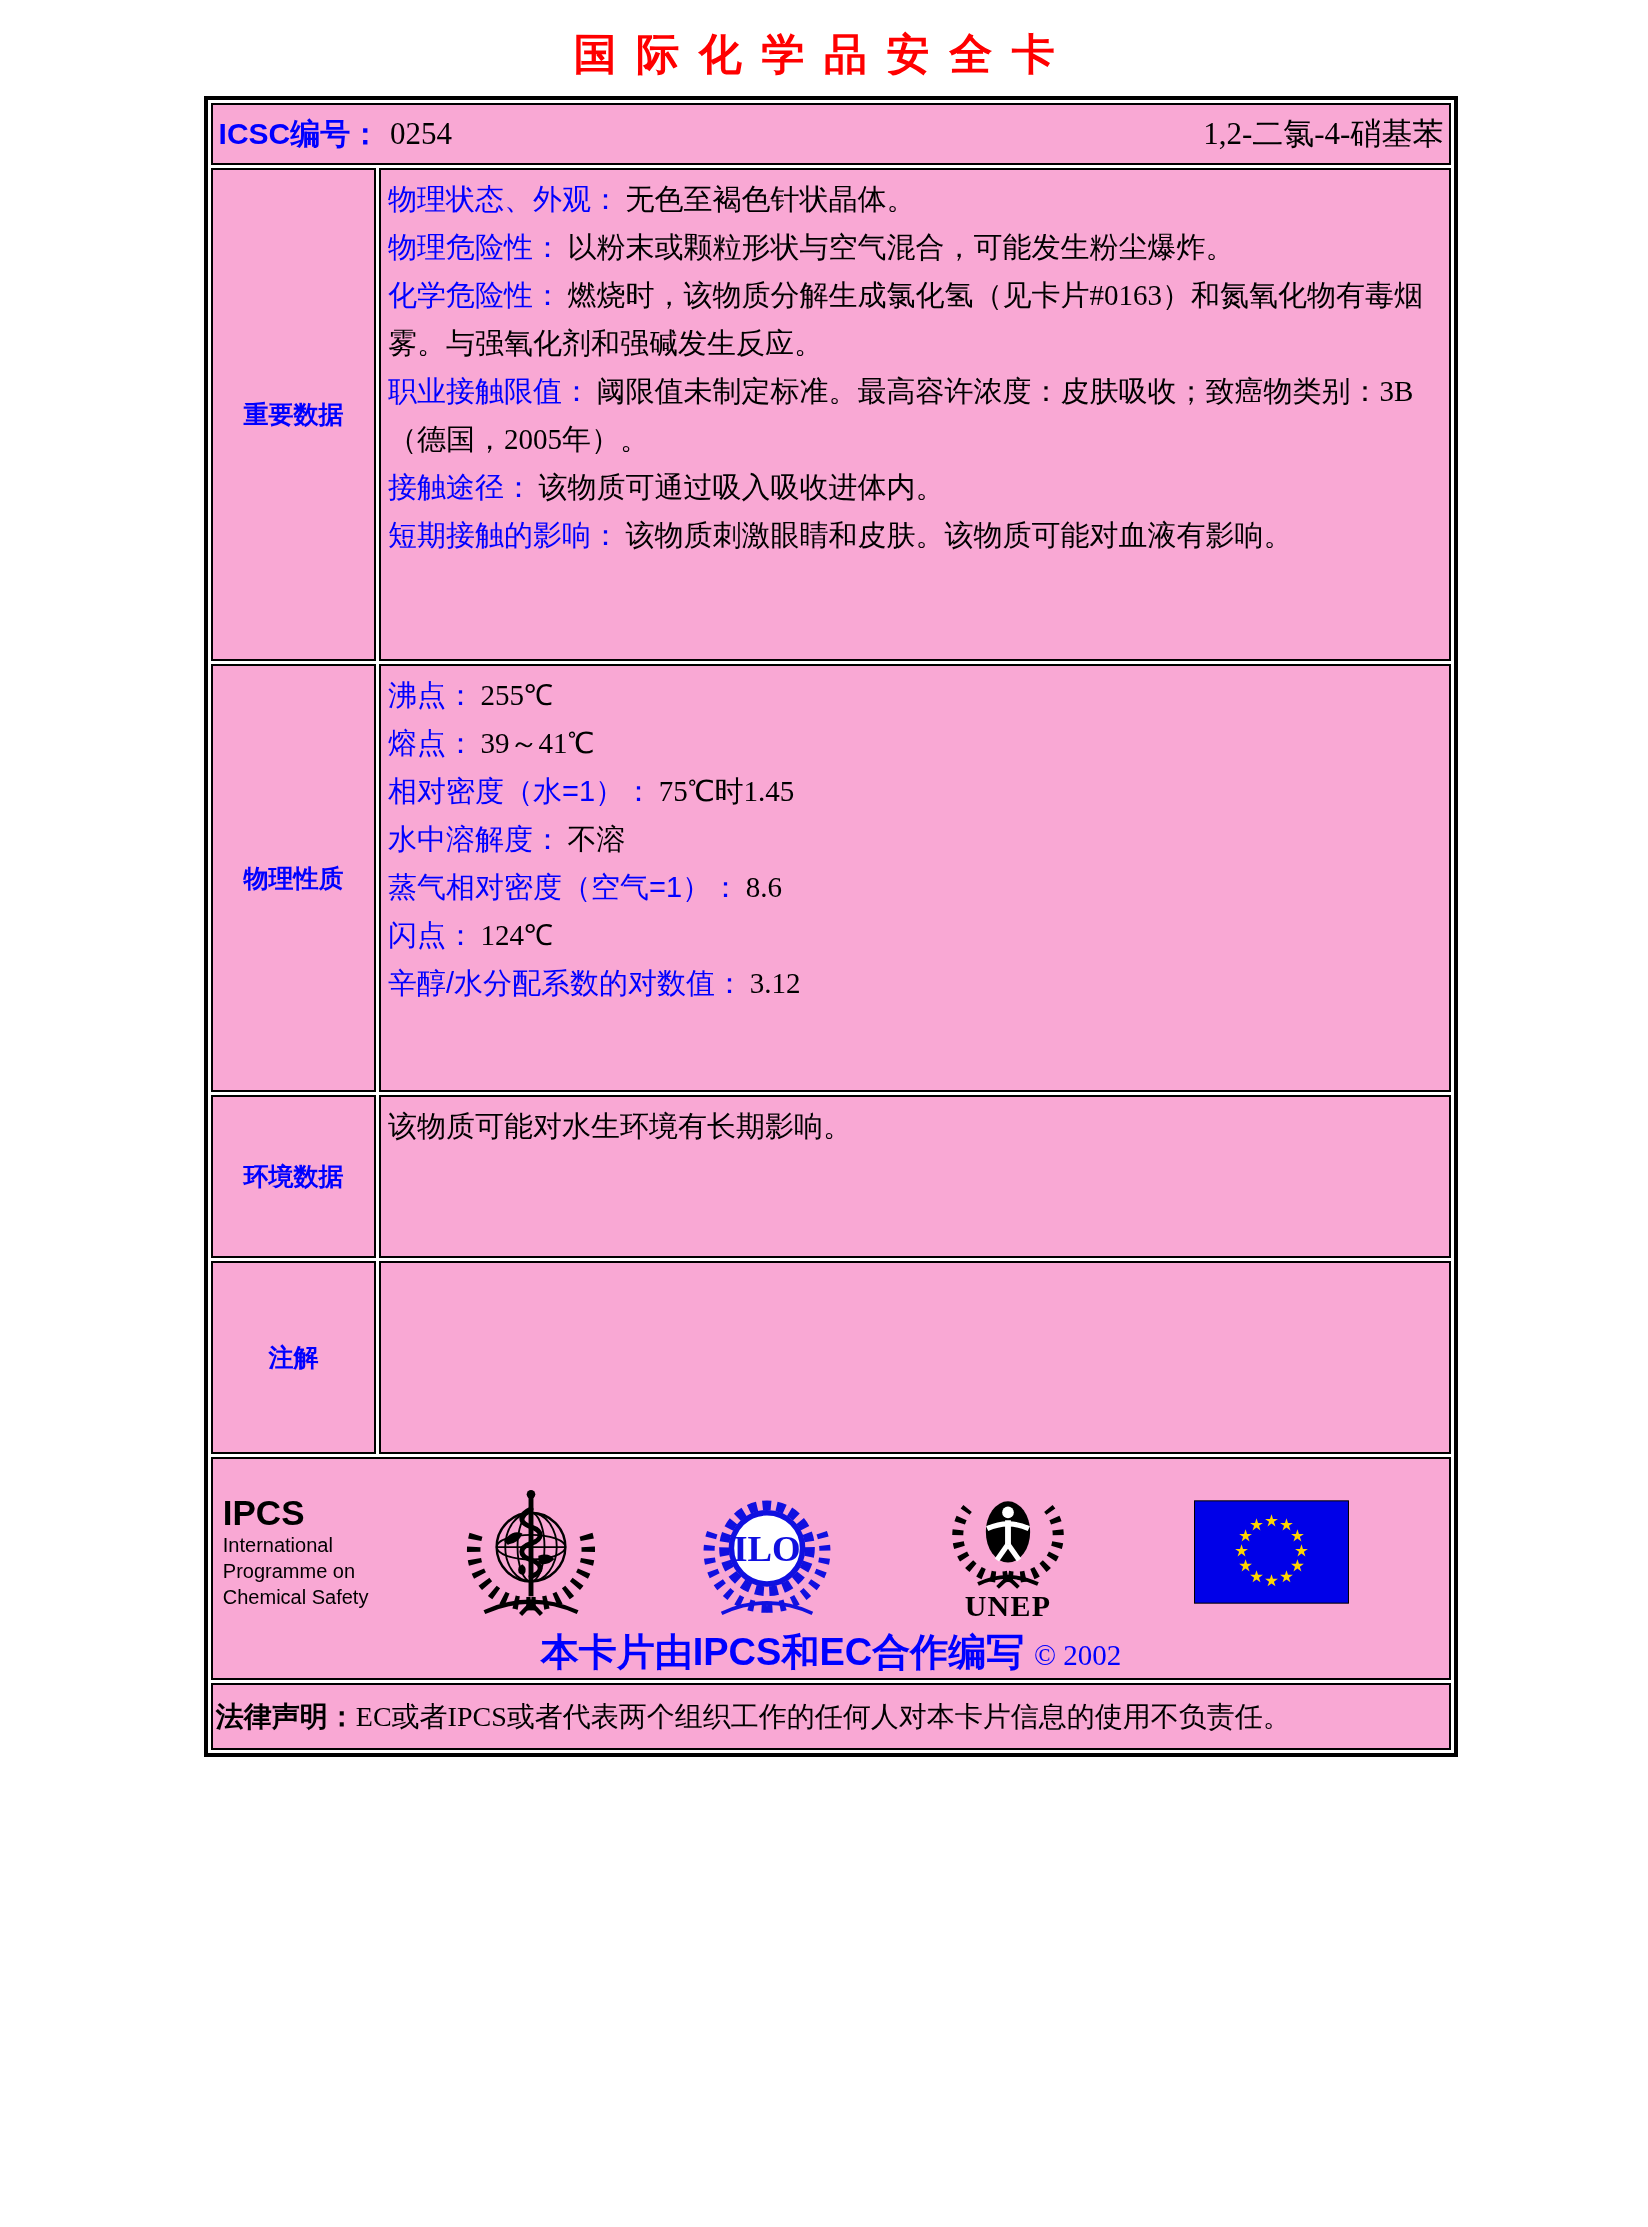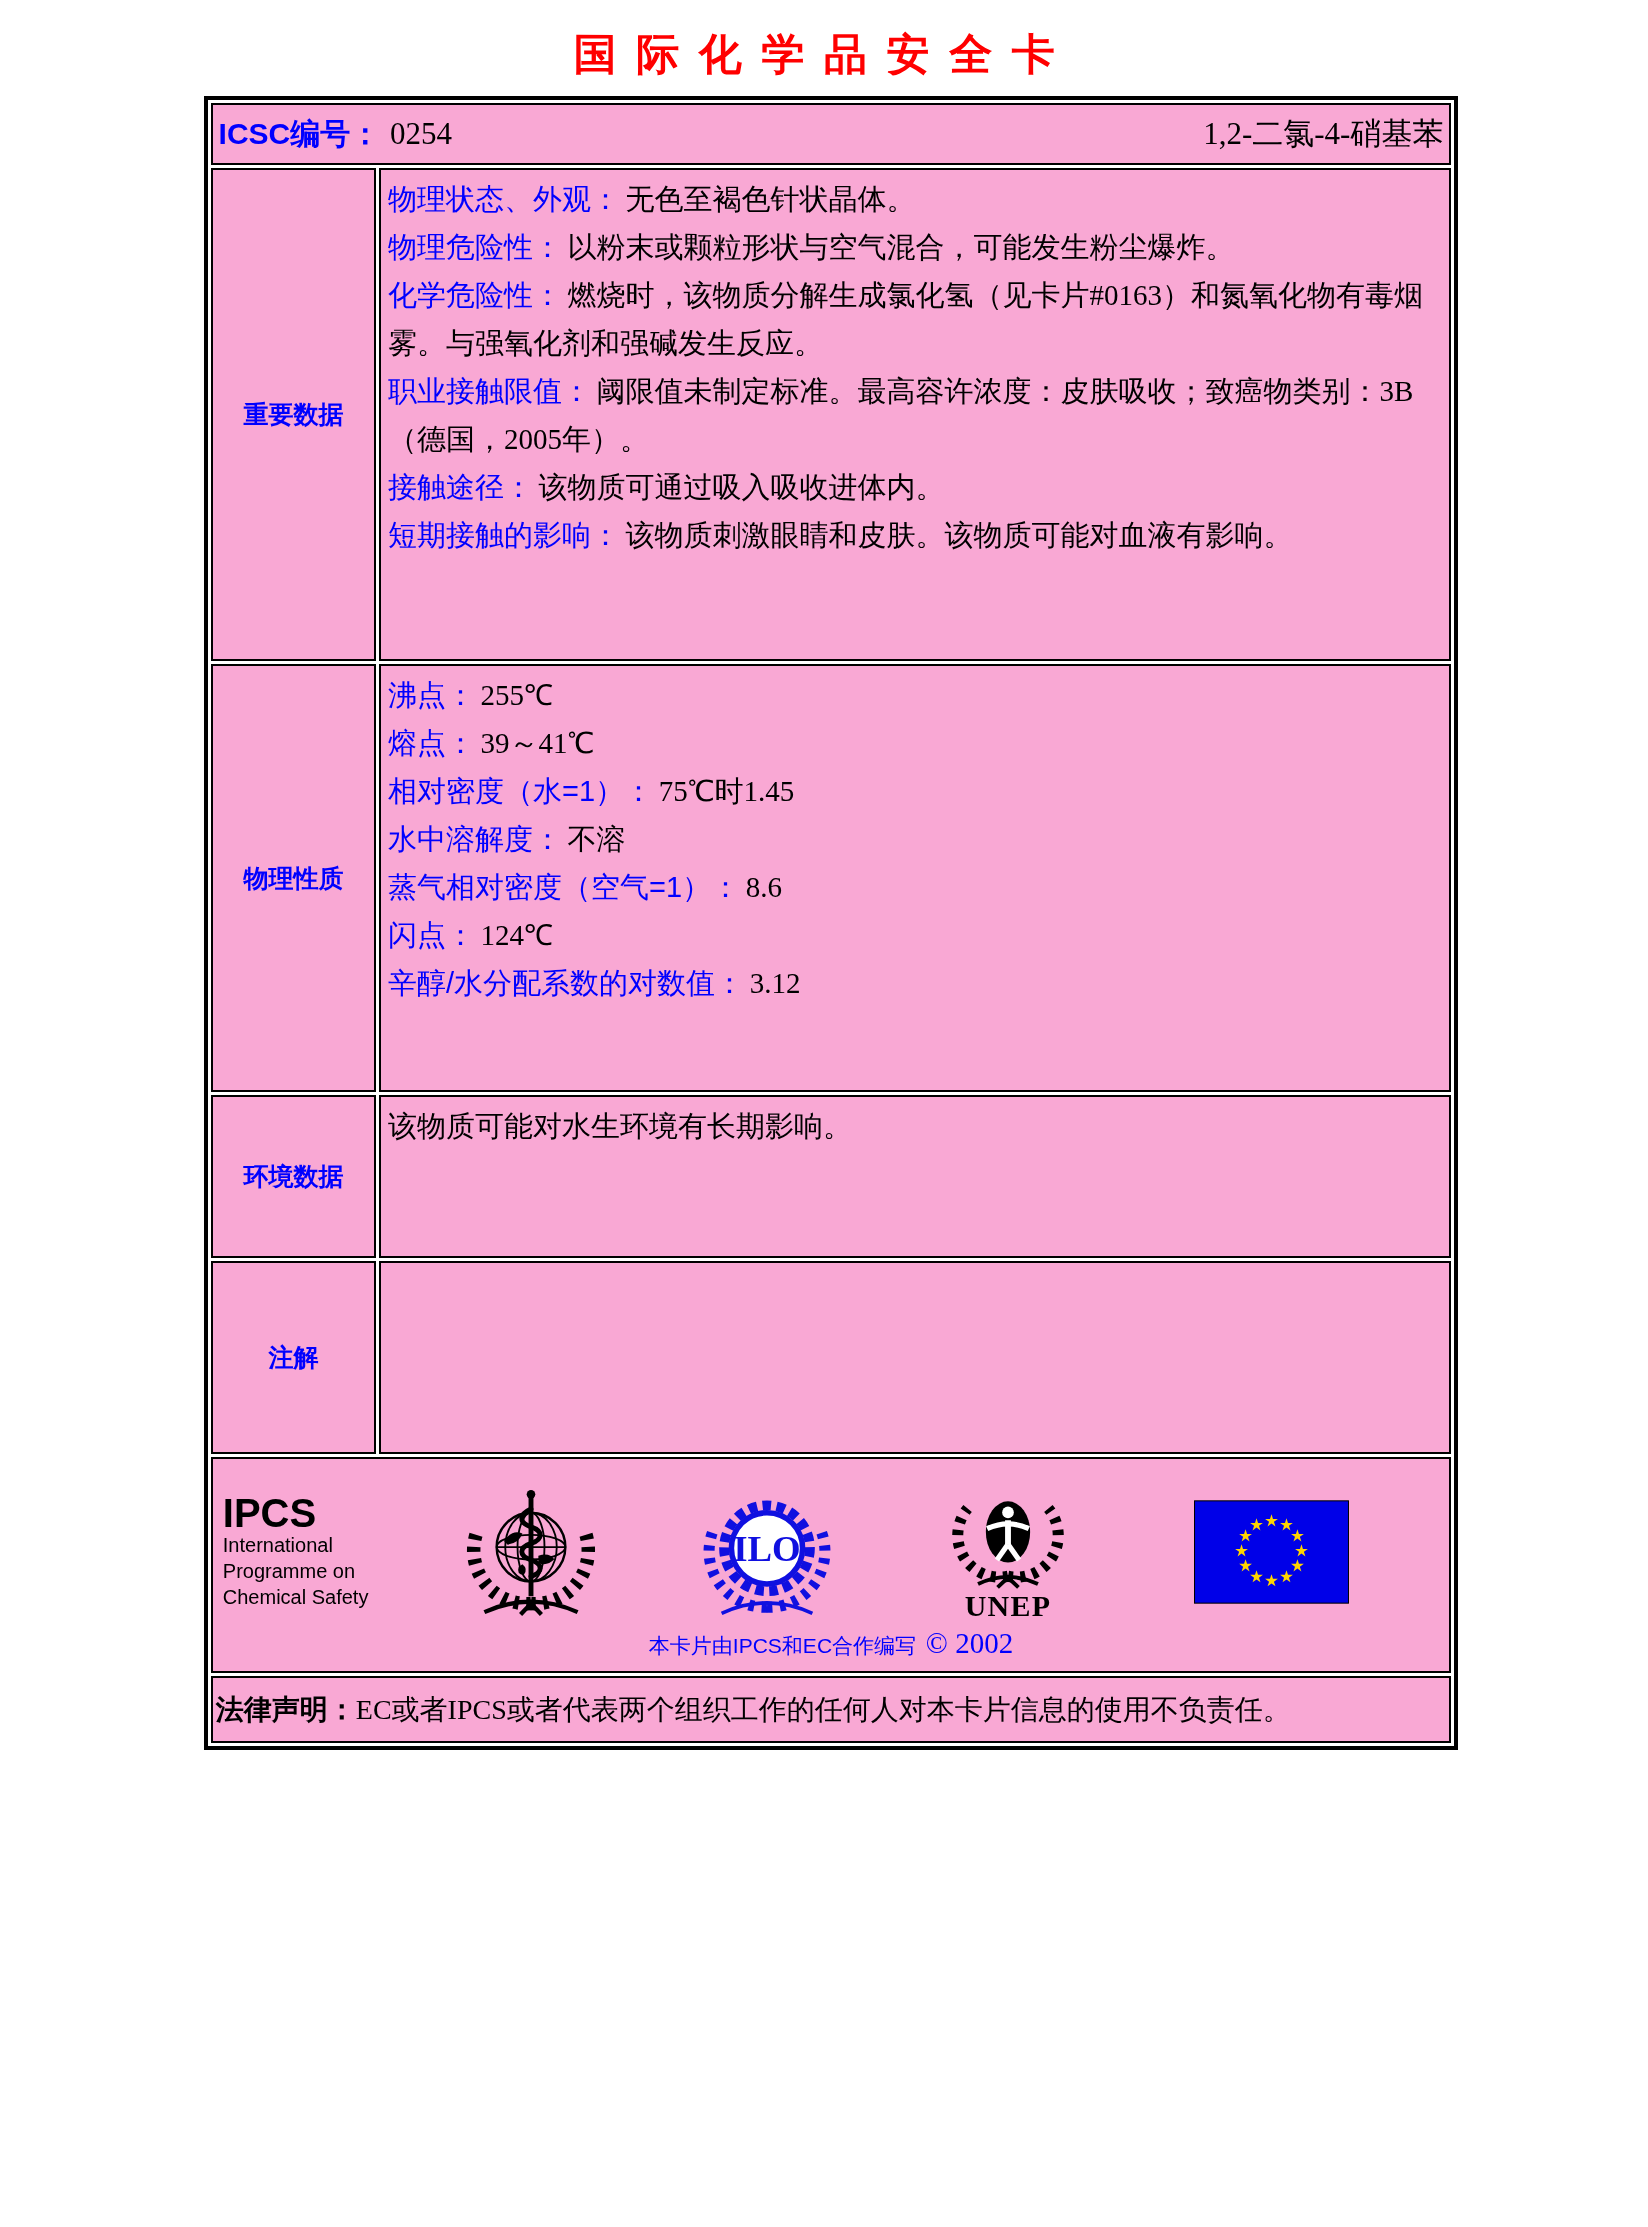--- a/index.html
+++ b/index.html
@@ -93,35 +93,35 @@
     height: 140px;
     display: flex;
     align-items: center;
   }
   .ipcs-block {
     margin-left: 9.8px;
     width: 228px;
     font-family: "Liberation Sans", sans-serif;
     color: #000;
   }
-  .ipcs-title { font-size: 40px; font-weight: bold; line-height: 38px; }
+  .ipcs-title { font-size: 35px; font-weight: bold; line-height: 38px; }
   .ipcs-line  { font-size: 20px; line-height: 26px; }
   svg.who  { width: 130px; height: 134px; margin-left: 15.4px; }
   svg.ilo  { width: 130px; height: 134px; margin-left: 106px; }
   svg.unep { width: 112px; height: 141px; margin-left: 120px; }
   svg.eu   { width: 155px; height: 104px; margin-left: 130px; }
   .caption {
     margin-top: 5.6px;
     text-align: center;
     color: #0000ff;
   }
   .cap-main {
     font-family: "Liberation Sans", sans-serif;
-    font-weight: normal;
-    font-size: 21px;
+    font-weight: bold;
+    font-size: 38px;
   }
   .cap-year {
     font-family: "Liberation Serif", serif;
     font-size: 29px;
     margin-left: 9.8px;
   }
 
   
   td.legal-cell { height: 67px; vertical-align: middle; padding: 0 2.8px; font-size: 28px; }
   .legal-label {

